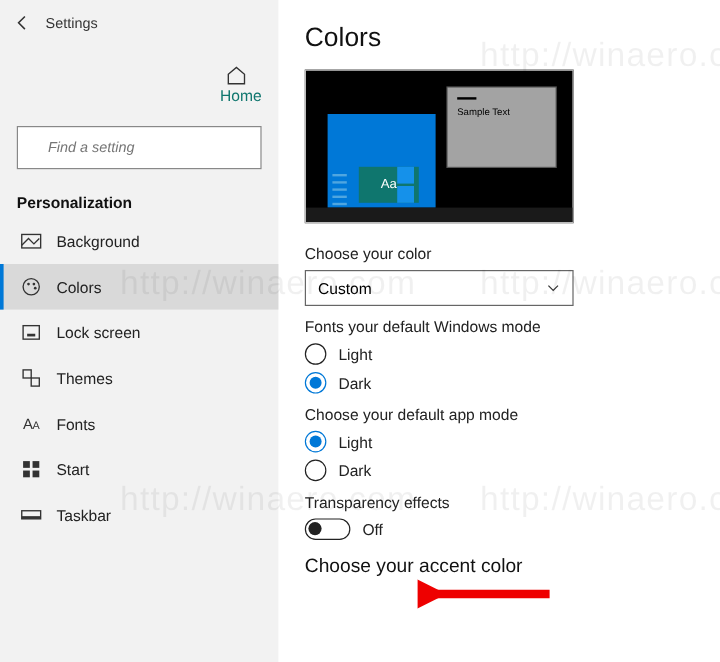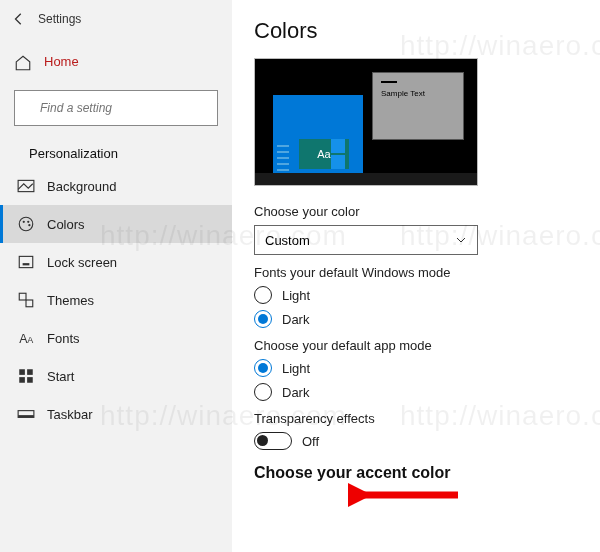--- a/index.html
+++ b/index.html
@@ -3,26 +3,26 @@
 <meta charset="utf-8">
 <style>
   * { box-sizing: border-box; margin: 0; padding: 0; font-family: "Segoe UI", sans-serif; }
   body { width: 600px; height: 552px; background: #fff; overflow: hidden; position: relative; }
   .app { display: flex; width: 100%; height: 100%; }
   .sidebar { width: 232px; background: #f2f2f2; height: 100%; display: flex; flex-direction: column; }
   .titlebar { display: flex; align-items: center; padding: 6px 8px 6px 6px; font-size: 12px; color: #333; }
   .back-btn { width: 26px; height: 26px; display:flex; align-items:center; justify-content:center; margin-right: 6px; cursor:pointer;}
   .back-btn svg { width: 14px; height: 14px; }
   .titlebar-label { font-size: 12px; }
-  .home-row { display:flex; align-items:flex-start; padding: 8px 14px; font-size: 13px; cursor:pointer; color:#b91c1c; margin-top: 8px;}
+  .home-row { display:flex; align-items:flex-end; padding: 8px 14px; font-size: 13px; cursor:pointer; color:#0f766e; margin-top: 8px; flex-direction: column;}
   .home-row .icon { width: 18px; height: 18px; margin-right: 12px; display:flex; align-items:center; justify-content:center;}
   .search-box { margin: 10px 14px 8px 14px; border: 1px solid #888; background:#fff; height: 36px; display:flex; align-items:center; padding: 0 25px; cursor:text;}
   .search-box input { border:none; outline:none; flex:1; font-size:12px; font-style: italic; color:#666; background:transparent;}
   .search-box .icon { width:14px; height:14px; display:flex; align-items:center; justify-content:center;}
-  .section-header { font-size: 13px; font-weight: 400; padding: 12px 14px 6px 14px; color:#111;margin-left:15px;}
+  .section-header { font-size: 13px; font-weight: 700; padding: 12px 14px 6px 14px; color:#111;}
   .nav-item { display:flex; align-items:center; padding: 10px 14px; font-size: 13px; color:#222; cursor:pointer; border-left: 3px solid transparent;}
   .nav-item .icon { width: 18px; height: 18px; margin-right: 12px; display:flex; align-items:center; justify-content:center;}
   .nav-item.active { background: #d9d9d9; border-left: 3px solid #0078d7; }
   .content { flex:1; padding: 18px 22px 0 22px; overflow: hidden; }
   .page-title { font-size: 22px; font-weight: 400; color:#111; margin-bottom: 14px;}
   .preview { width: 224px; height: 128px; background:#000; border:1px solid #bbb; position:relative; margin-bottom:18px;}
   .preview .taskbar-sim { position:absolute; bottom:0; left:0; right:0; height:12px; background:#1a1a1a;}
   .preview .startmenu { position:absolute; bottom:12px; left:18px; width:90px; height:78px; background:#0078d7;}
   .preview .tile1 { position:absolute; bottom:16px; left:44px; width:50px; height:30px; background:#0f766e; display:flex; align-items:center; justify-content:center; color:#fff; font-size:11px;}
   .preview .tile2 { position:absolute; bottom:16px; left:76px; width:14px; height:14px; background:#1591ea;}
@@ -37,21 +37,21 @@
   .dropdown .chev{width:12px;height:12px;display:flex;align-items:center;justify-content:center;}
   .radio-row { display:flex; align-items:center; margin:6px 0; cursor:pointer;}
   .radio { width:18px; height:18px; border-radius:50%; border:1.5px solid #222; margin-right:10px; display:flex; align-items:center; justify-content:center;}
   .radio.sel { border-color:#0078d7;}
   .radio.sel .dot{width:10px;height:10px;border-radius:50%;background:#0078d7;}
   .radio-label { font-size:13px; color:#222;}
   .toggle-row { display:flex; align-items:center; margin:6px 0 14px 0;}
   .toggle { width:38px; height:18px; border:1.5px solid #222; border-radius:10px; position:relative; cursor:pointer; margin-right:10px;}
   .toggle .knob{position:absolute;top:2px;left:2px;width:11px;height:11px;border-radius:50%;background:#222;}
   .toggle-label{font-size:13px;color:#222;}
-  .section-title { font-size:16px; font-weight:700; color:#111; margin-top:6px;}
+  .section-title { font-size:16px; font-weight:400; color:#111; margin-top:6px;}
   .arrow { position:absolute; left:348px; top:478px; pointer-events:none;}
   .watermark { position:absolute; color:rgba(0,0,0,0.06); font-size:28px; font-weight:300; letter-spacing:1px; pointer-events:none; white-space:nowrap;}
   svg { display:block; }
 </style>
 </head>
 <body>
 
 <div class="app">
   <div class="sidebar">
     <div class="titlebar">

